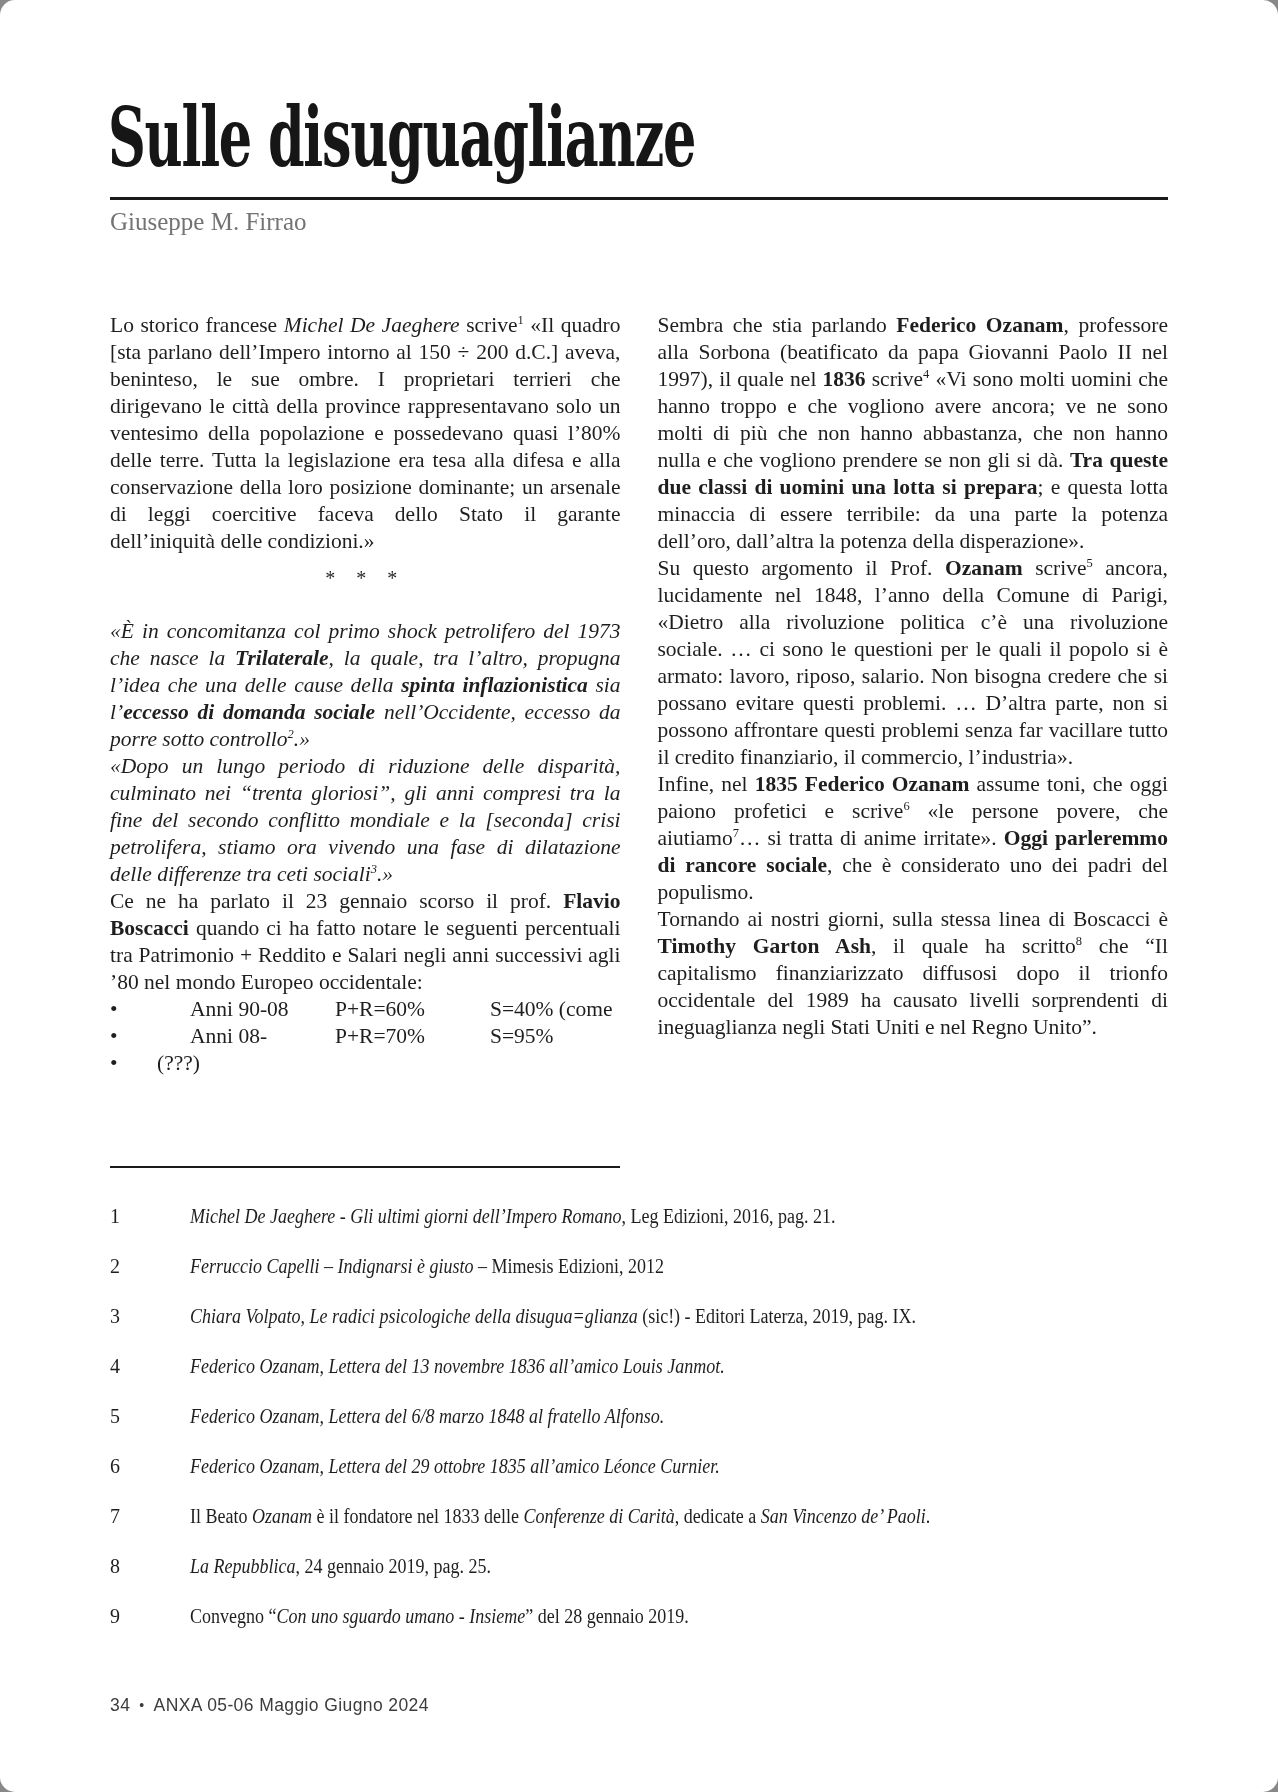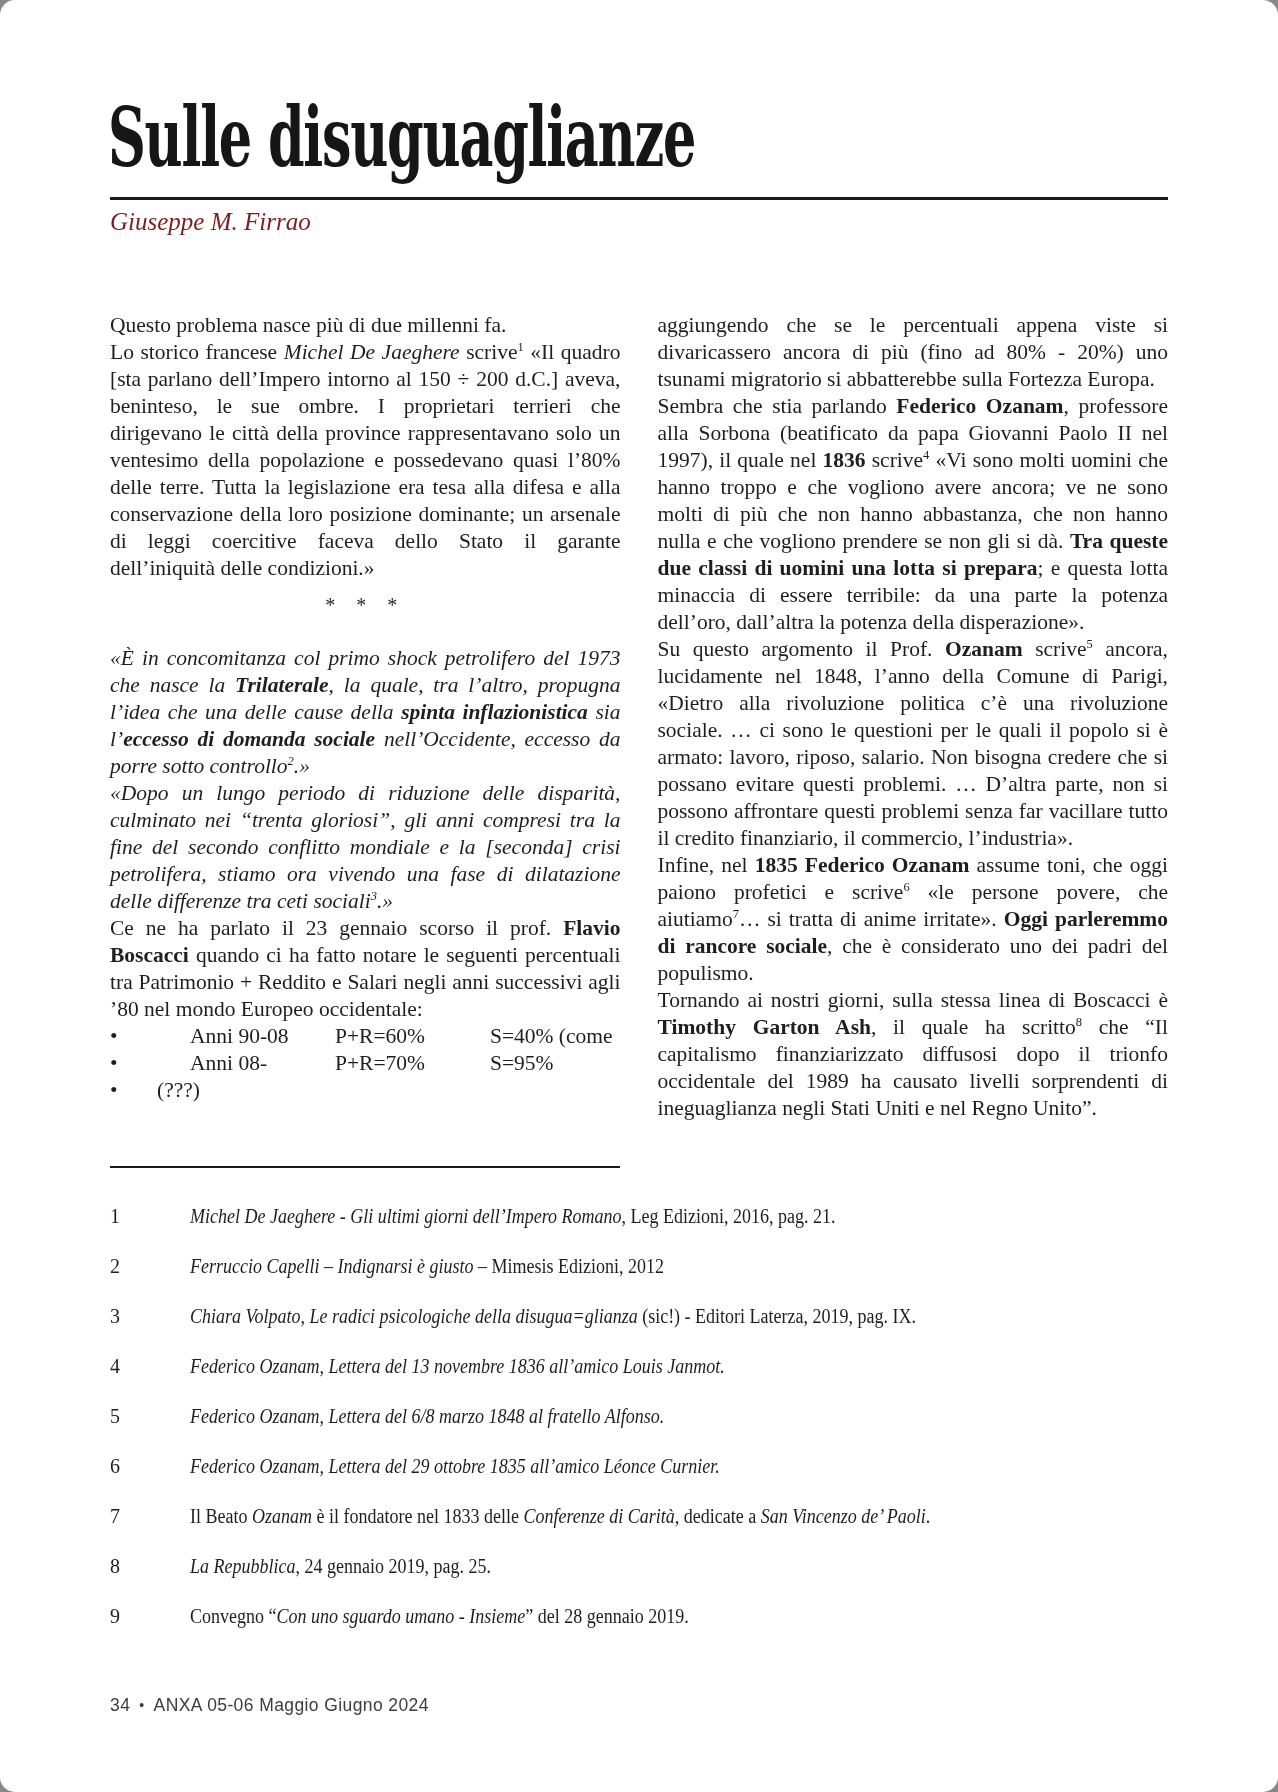--- a/index.html
+++ b/index.html
@@ -13,21 +13,21 @@
   }
   .page-title{
     position:absolute; left:108px; top:92px; margin:0;
     font-family:"DejaVu Serif", serif; font-weight:700;
     font-size:82px; line-height:1.1; letter-spacing:-2px; white-space:nowrap;
     transform:scaleX(.64); transform-origin:0 0; color:#161616;
   }
   .title-rule{position:absolute; left:110px; top:197px; width:1058px; height:3px; background:var(--rule);}
   .author{
     position:absolute; left:110px; top:208px;
-    font-style:italic; font-size:25px; color:#7f1d1d;
+    font-size:25px; color:#737373;
   }
   .columns{position:absolute; left:110px; top:312px; width:1058px; display:flex; gap:37px;}
   .col{flex:1; font-size:21.5px; line-height:27px; text-align:justify; text-justify:inter-word;}
   .para{margin:0;}
   .stars{
     text-align:center; font-size:20px; letter-spacing:8px;
     margin:10px 0 26px; line-height:27px; color:#2a2a2a;
   }
   .s-r{}
   .s-i{font-style:italic;}
@@ -56,21 +56,20 @@
 </head>
 <body>
 
 <div class="page">
   <h1 class="page-title">Sulle disuguaglianze</h1>
   <div class="title-rule"></div>
   <div class="author">Giuseppe M. Firrao</div>
 
   <div class="columns">
     <div class="col" id="col-left">
-        <div class="para"><span class="s-r">Questo problema nasce più di due millenni fa.</span></div>
         <div class="para"><span class="s-r">Lo storico francese </span><span class="s-i">Michel De Jaeghere</span><span class="s-r"> scrive</span><sup class="s-sup">1</sup><span class="s-r"> «Il quadro [sta parlano dell’Impero intorno al 150 ÷ 200 d.C.] aveva, beninteso, le sue ombre. I proprietari terrieri che dirigevano le città della province rappresentavano solo un ventesimo della popolazione e possedevano quasi l’80% delle terre. Tutta la legislazione era tesa alla difesa e alla conservazione della loro posizione dominante; un arsenale di leggi coercitive faceva dello Stato il garante dell’iniquità delle condizioni.»</span></div>
         <div class="stars">* * *</div>
         <div class="para"><span class="s-i">«È in concomitanza col primo shock petrolifero del 1973 che nasce la </span><span class="s-bi">Trilaterale</span><span class="s-i">, la quale, tra l’altro, propugna l’idea che una delle cause della </span><span class="s-bi">spinta inflazionistica</span><span class="s-i"> sia l’</span><span class="s-bi">eccesso di domanda sociale</span><span class="s-i"> nell’Occidente, eccesso da porre sotto controllo</span><sup class="s-supi">2</sup><span class="s-i">.»</span></div>
         <div class="para"><span class="s-i">«Dopo un lungo periodo di riduzione delle disparità, culminato nei “trenta gloriosi”, gli anni compresi tra la fine del secondo conflitto mondiale e la [seconda] crisi petrolifera, stiamo ora vivendo una fase di dilatazione delle differenze tra ceti sociali</span><sup class="s-supi">3</sup><span class="s-i">.»</span></div>
         <div class="para"><span class="s-r">Ce ne ha parlato il 23 gennaio scorso il prof. </span><span class="s-b">Flavio Boscacci</span><span class="s-r"> quando ci ha fatto notare le seguenti percentuali tra Patrimonio + Reddito e Salari negli anni successivi agli ’80 nel mondo Europeo occidentale:</span></div>
         <div class="bullet-row">
           <span class="dot">•</span>
           <span class="cell c0">Anni 90-08</span>
           <span class="cell c1">P+R=60%</span>
           <span class="cell c2">S=40% (come</span>
@@ -80,21 +79,20 @@
           <span class="cell c0">Anni 08-</span>
           <span class="cell c1">P+R=70%</span>
           <span class="cell c2">S=95%</span>
         </div>
         <div class="bullet-row">
           <span class="dot dot-n">•</span>
           <span class="cell c0">(???)</span>
         </div>
       </div>
     <div class="col" id="col-right">
-        <div class="para"><span class="s-r">aggiungendo che se le percentuali appena viste si divaricassero ancora di più (fino ad 80% - 20%) uno tsunami migratorio si abbatterebbe sulla Fortezza Europa.</span></div>
         <div class="para"><span class="s-r">Sembra che stia parlando </span><span class="s-b">Federico Ozanam</span><span class="s-r">, professore alla Sorbona (beatificato da papa Giovanni Paolo II nel 1997), il quale nel </span><span class="s-b">1836</span><span class="s-r"> scrive</span><sup class="s-sup">4</sup><span class="s-r"> «Vi sono molti uomini che hanno troppo e che vogliono avere ancora; ve ne sono molti di più che non hanno abbastanza, che non hanno nulla e che vogliono prendere se non gli si dà. </span><span class="s-b">Tra queste due classi di uomini una lotta si prepara</span><span class="s-r">; e questa lotta minaccia di essere terribile: da una parte la potenza dell’oro, dall’altra la potenza della disperazione».</span></div>
         <div class="para"><span class="s-r">Su questo argomento il Prof. </span><span class="s-b">Ozanam</span><span class="s-r"> scrive</span><sup class="s-sup">5</sup><span class="s-r"> ancora, lucidamente nel 1848, l’anno della Comune di Parigi, «Dietro alla rivoluzione politica c’è una rivoluzione sociale. … ci sono le questioni per le quali il popolo si è armato: lavoro, riposo, salario. Non bisogna credere che si possano evitare questi problemi. … D’altra parte, non si possono affrontare questi problemi senza far vacillare tutto il credito finanziario, il commercio, l’industria».</span></div>
         <div class="para"><span class="s-r">Infine, nel </span><span class="s-b">1835 Federico Ozanam</span><span class="s-r"> assume toni, che oggi paiono profetici e scrive</span><sup class="s-sup">6</sup><span class="s-r"> «le persone povere, che aiutiamo</span><sup class="s-sup">7</sup><span class="s-r">… si tratta di anime irritate». </span><span class="s-b">Oggi parleremmo di rancore sociale</span><span class="s-r">, che è considerato uno dei padri del populismo.</span></div>
         <div class="para"><span class="s-r">Tornando ai nostri giorni, sulla stessa linea di Boscacci è </span><span class="s-b">Timothy Garton Ash</span><span class="s-r">, il quale ha scritto</span><sup class="s-sup">8</sup><span class="s-r"> che “Il capitalismo finanziarizzato diffusosi dopo il trionfo occidentale del 1989 ha causato livelli sorprendenti di ineguaglianza negli Stati Uniti e nel Regno Unito”.</span></div>
       </div>
   </div>
 
   <div class="fn-rule"></div>
   <div class="fn-list" id="fn-list">
       <div class="fn-row">

